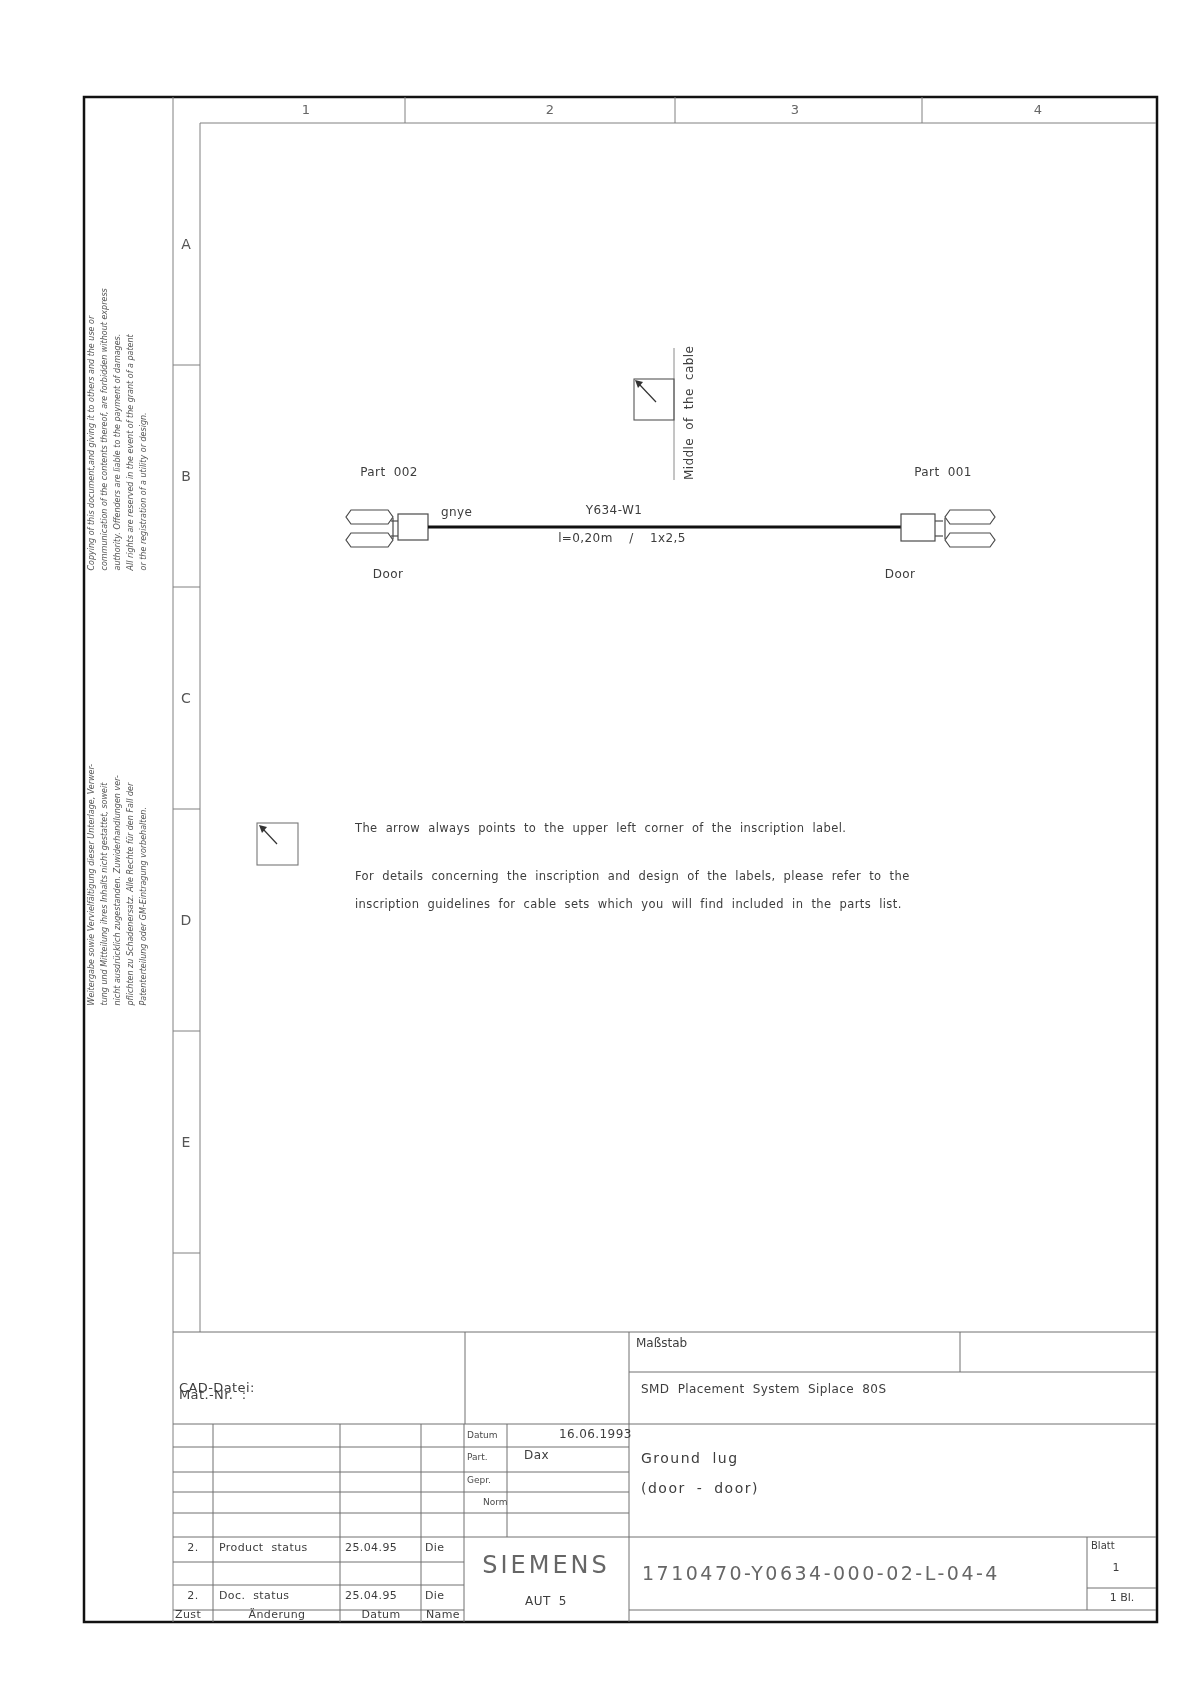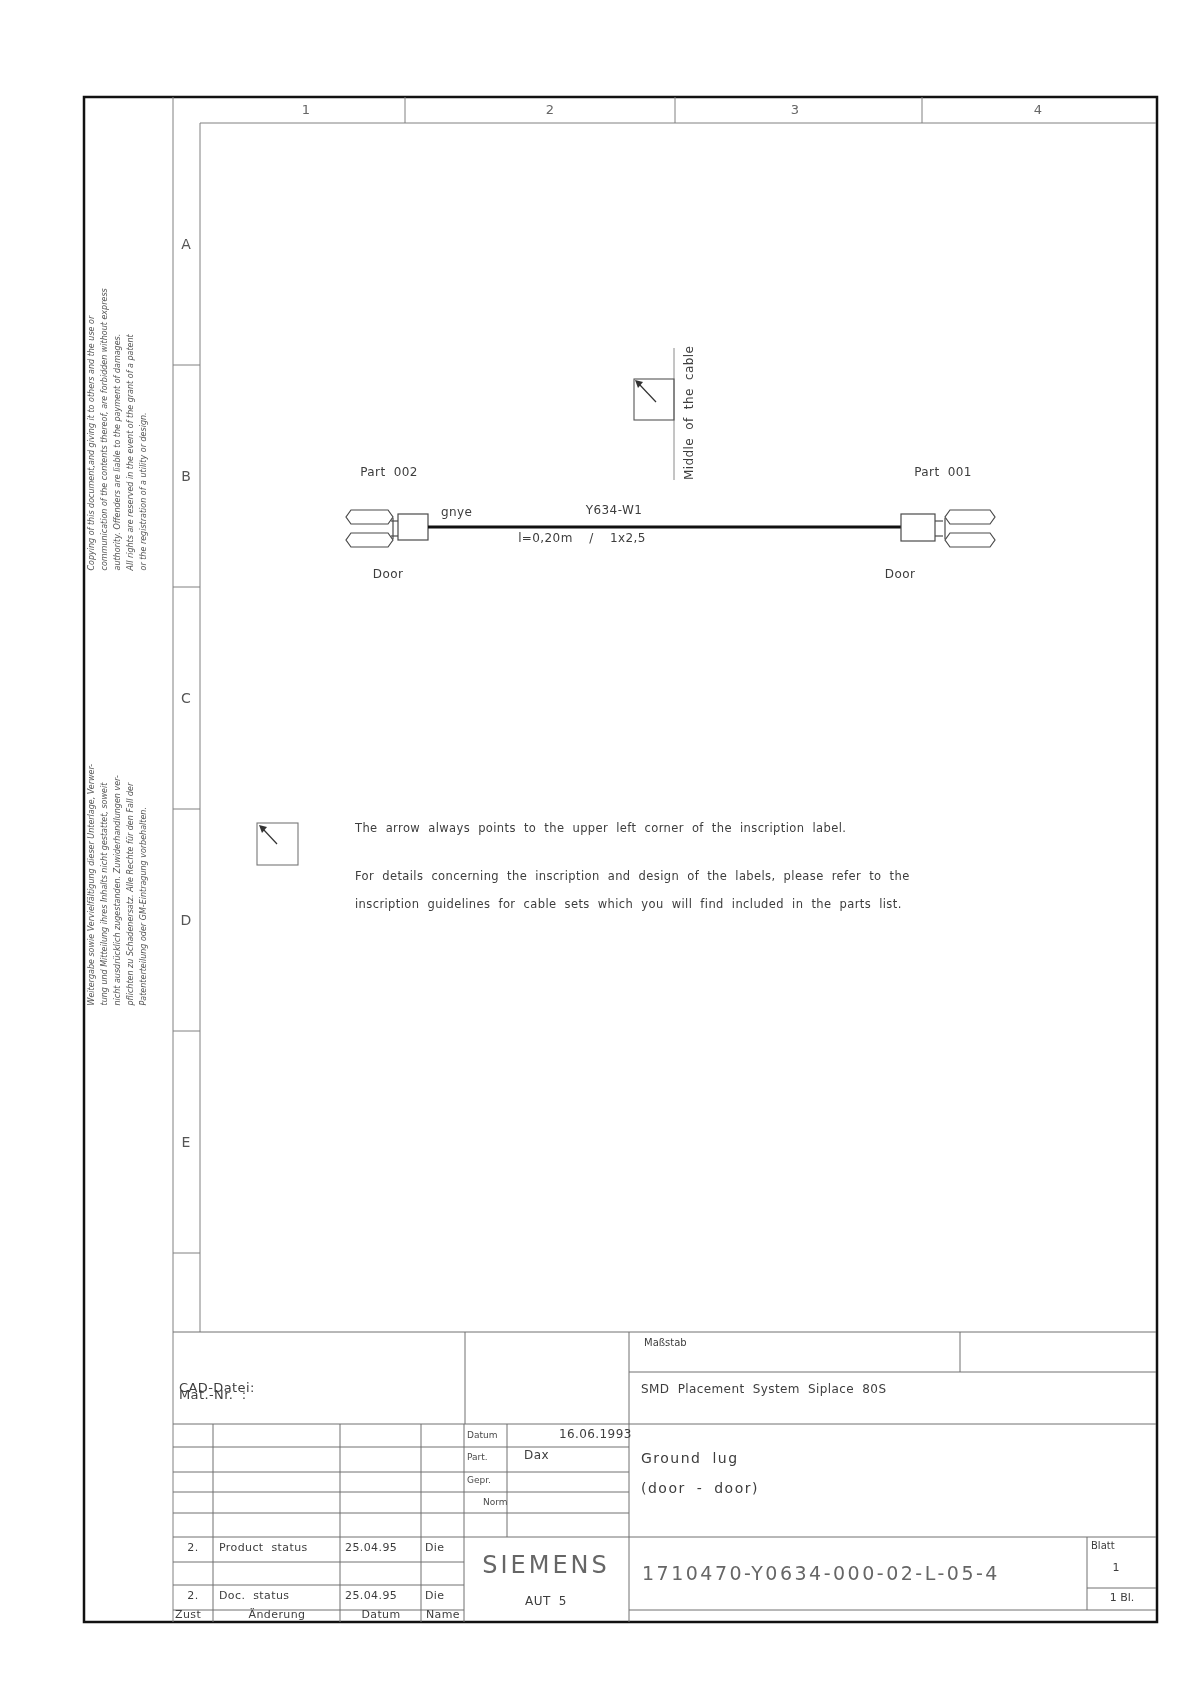--- a/index.html
+++ b/index.html
@@ -120,32 +120,32 @@
   <div class="t legal rot" style="left:-33px;top:823px;">Weitergabe sowie Vervielfältigung dieser Unterlage, Verwer-
 tung und Mitteilung ihres Inhalts nicht gestattet, soweit
 nicht ausdrücklich zugestanden. Zuwiderhandlungen ver-
 pflichten zu Schadenersatz. Alle Rechte für den Fall der
 Patenterteilung oder GM-Eintragung vorbehalten.</div>
 
   <div class="t c cad" style="left:389px;top:466px;font-size:12px;">Part 002</div>
   <div class="t c cad" style="left:943px;top:466px;font-size:12px;">Part 001</div>
   <div class="t cad" style="left:441px;top:506px;font-size:12px;">gnye</div>
   <div class="t c cad" style="left:614px;top:504px;font-size:12px;">Y634-W1</div>
-  <div class="t c cad" style="left:582px;top:532px;font-size:12px;">l=0,20m  /  1x2,5</div>
+  <div class="t c cad" style="left:622px;top:532px;font-size:12px;">l=0,20m  /  1x2,5</div>
   <div class="t c cad" style="left:388px;top:568px;font-size:12px;">Door</div>
   <div class="t c cad" style="left:900px;top:568px;font-size:12px;">Door</div>
   <div class="t rot cad" style="left:610px;top:406px;width:160px;text-align:center;font-size:12px;">Middle of the cable</div>
 
   <div class="t cad" style="left:355px;top:822px;font-size:11.5px;">The arrow always points to the upper left corner of the inscription label.</div>
   <div class="t cad" style="left:355px;top:870px;font-size:11.5px;">For details concerning the inscription and design of the labels, please refer to the</div>
   <div class="t cad" style="left:355px;top:898px;font-size:11.5px;">inscription guidelines for cable sets which you will find included in the parts list.</div>
 
   <div class="t cad" style="left:179px;top:1388px;font-size:13px;">Mat.-Nr. :</div>
   <div class="t cad" style="left:179px;top:1381px;font-size:13px;">CAD-Datei:</div>
-  <div class="t" style="left:636px;top:1337px;font-size:10px;margin-left:8px;">Maßstab</div>
+  <div class="t" style="left:636px;top:1337px;font-size:12px;">Maßstab</div>
   <div class="t cad" style="left:641px;top:1383px;font-size:12px;">SMD Placement System Siplace 80S</div>
 
   <div class="t small" style="left:467px;top:1430px;">Datum</div>
   <div class="t cad" style="left:522px;top:1428px;font-size:12px;margin-left:37px;">16.06.1993</div>
   <div class="t small" style="left:467px;top:1452px;">Part.</div>
   <div class="t cad" style="left:524px;top:1449px;font-size:12px;">Dax</div>
   <div class="t small" style="left:467px;top:1475px;">Gepr.</div>
   <div class="t small" style="left:467px;top:1497px;padding-left:16px;">Norm</div>
 
   <div class="t" style="left:641px;top:1450px;font-size:14px;letter-spacing:1.5px;word-spacing:5px;">Ground lug</div>
@@ -161,18 +161,18 @@
   <div class="t cad" style="left:345px;top:1590px;font-size:11px;">25.04.95</div>
   <div class="t cad" style="left:425px;top:1590px;font-size:11px;">Die</div>
 
   <div class="t cad" style="left:175px;top:1609px;font-size:11px;">Zust</div>
   <div class="t c cad" style="left:277px;top:1609px;font-size:11px;">Änderung</div>
   <div class="t c cad" style="left:381px;top:1609px;font-size:11px;">Datum</div>
   <div class="t c cad" style="left:443px;top:1609px;font-size:11px;">Name</div>
 
   <div class="t c" style="left:546px;top:1552px;font-size:24px;letter-spacing:3px;color:#666;">SIEMENS</div>
   <div class="t c cad" style="left:546px;top:1595px;font-size:12px;">AUT 5</div>
-  <div class="t" style="left:642px;top:1563px;font-size:19px;letter-spacing:2.5px;color:#666;">1710470-Y0634-000-02-L-05-4</div>
+  <div class="t" style="left:642px;top:1563px;font-size:19px;letter-spacing:2.5px;color:#666;">1710470-Y0634-000-02-L-04-4</div>
   <div class="t" style="left:1091px;top:1540px;font-size:10px;">Blatt</div>
   <div class="t c" style="left:1116px;top:1562px;font-size:11px;">1</div>
   <div class="t c" style="left:1122px;top:1592px;font-size:11px;">1 Bl.</div>
 
 </div>
 
 </body></html>

